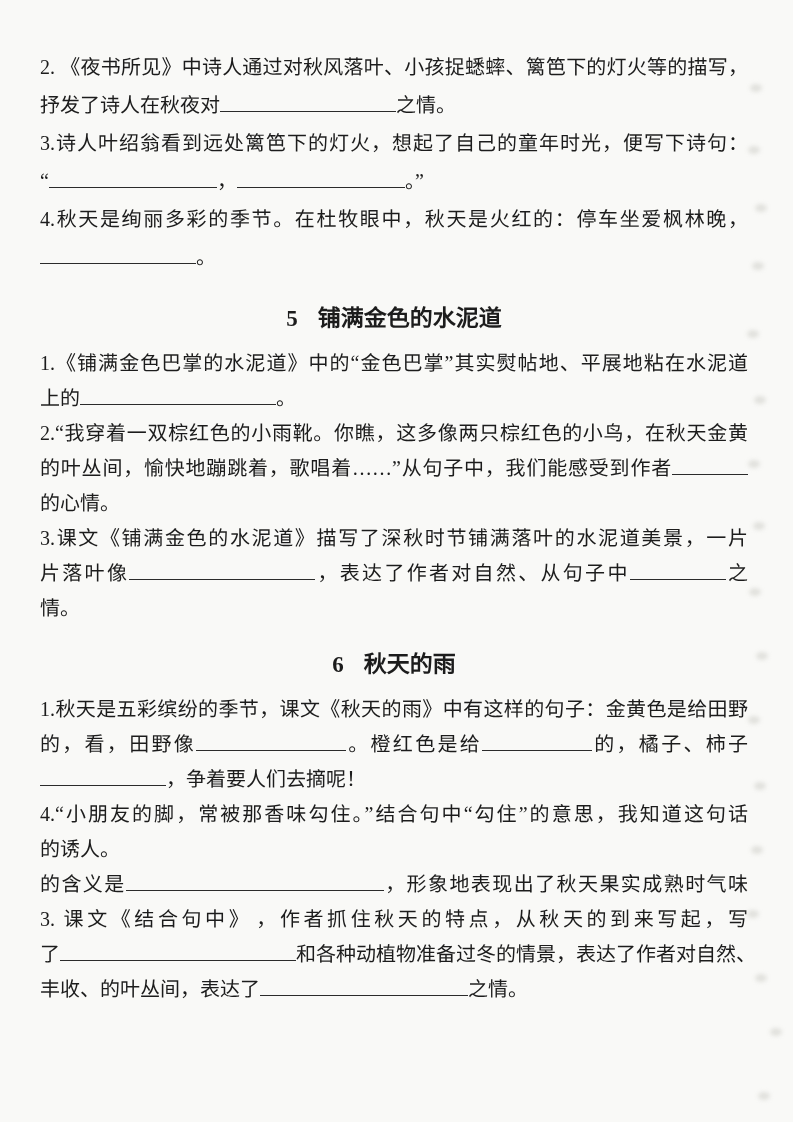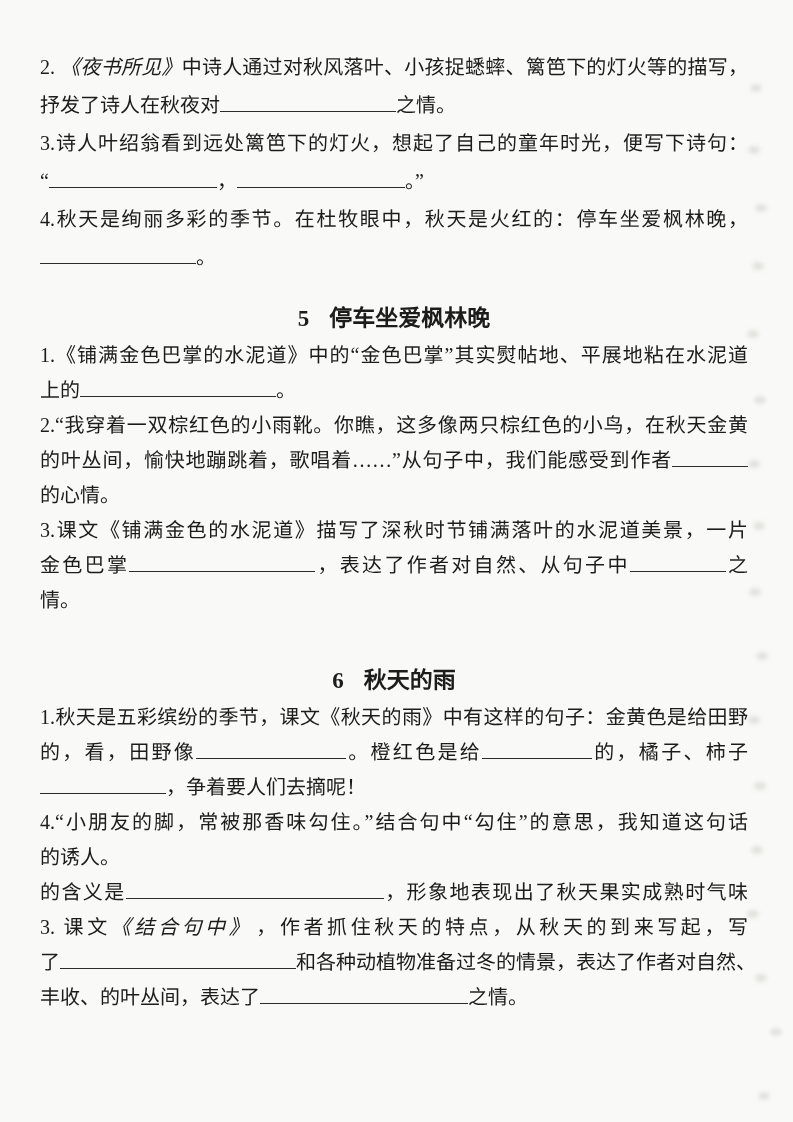--- a/index.html
+++ b/index.html
@@ -28,40 +28,40 @@
     white-space:nowrap;
     overflow:visible;
   }
   .sec .line{line-height:35px;height:35px;}
   .fill{
     text-align:justify;
     text-align-last:justify;
     text-justify:inter-character;
     white-space:normal;
   }
-  .kai{font-style:italic;}
+  .kai{}
   .num{margin-right:5px;}
   .after-title{margin-left:14px;}
   .blank{
     display:inline-block;
     height:0.9em;
     border-bottom:1.8px solid var(--rule);
     vertical-align:baseline;
   }
   .header{
     text-align:center;
     font-weight:bold;
     font-size:23px;
     line-height:38px;
     height:38px;
     margin-top:24px;
   }
   .header .hnum{margin-right:20px;}
-  .header6{margin-top:44px;}
-  .sec{}
+  .header6{margin-top:20px;}
+  .sec{margin-top:8px;}
   .artifact{
     position:absolute;
     width:12px;height:8px;
     background:var(--artifact);
     border-radius:50%;
     filter:blur(2px);
     opacity:.75;
   }
 </style>
 </head>
@@ -84,21 +84,21 @@
     </div>
     <div class="line fill">
       <span>4.秋天是绚丽多彩的季节。在杜牧眼中，秋天是火红的：停车坐爱枫林晚，</span>
     </div>
     <div class="line">
       <span class="blank" style="width:156px"></span><span>。</span>
     </div>
   </div>
 
   <div class="header">
-    <span class="hnum">5</span><span>停车坐爱枫林晚</span>
+    <span class="hnum">5</span><span>铺满金色的水泥道</span>
   </div>
 
   <div class="block sec">
     <div class="line fill">
       <span>1.《铺满金色巴掌的水泥道》中的“金色巴掌”其实熨帖地、平展地粘在水泥道</span>
     </div>
     <div class="line">
       <span>上的</span><span class="blank" style="width:196px"></span><span>。</span>
     </div>
     <div class="line fill">
@@ -107,21 +107,21 @@
     <div class="line fill">
       <span>的叶丛间，愉快地蹦跳着，歌唱着……”从句子中，我们能感受到作者</span><span class="blank" style="width:76px"></span>
     </div>
     <div class="line">
       <span>的心情。</span>
     </div>
     <div class="line fill">
       <span>3.课文《铺满金色的水泥道》描写了深秋时节铺满落叶的水泥道美景，一片</span>
     </div>
     <div class="line fill">
-      <span>金色巴掌</span><span class="blank" style="width:186px"></span><span>，表达了作者对自然、从句子中</span><span class="blank" style="width:96px"></span><span>之</span>
+      <span>片落叶像</span><span class="blank" style="width:186px"></span><span>，表达了作者对自然、从句子中</span><span class="blank" style="width:96px"></span><span>之</span>
     </div>
     <div class="line">
       <span>情。</span>
     </div>
   </div>
 
   <div class="header header6">
     <span class="hnum">6</span><span>秋天的雨</span>
   </div>
 

